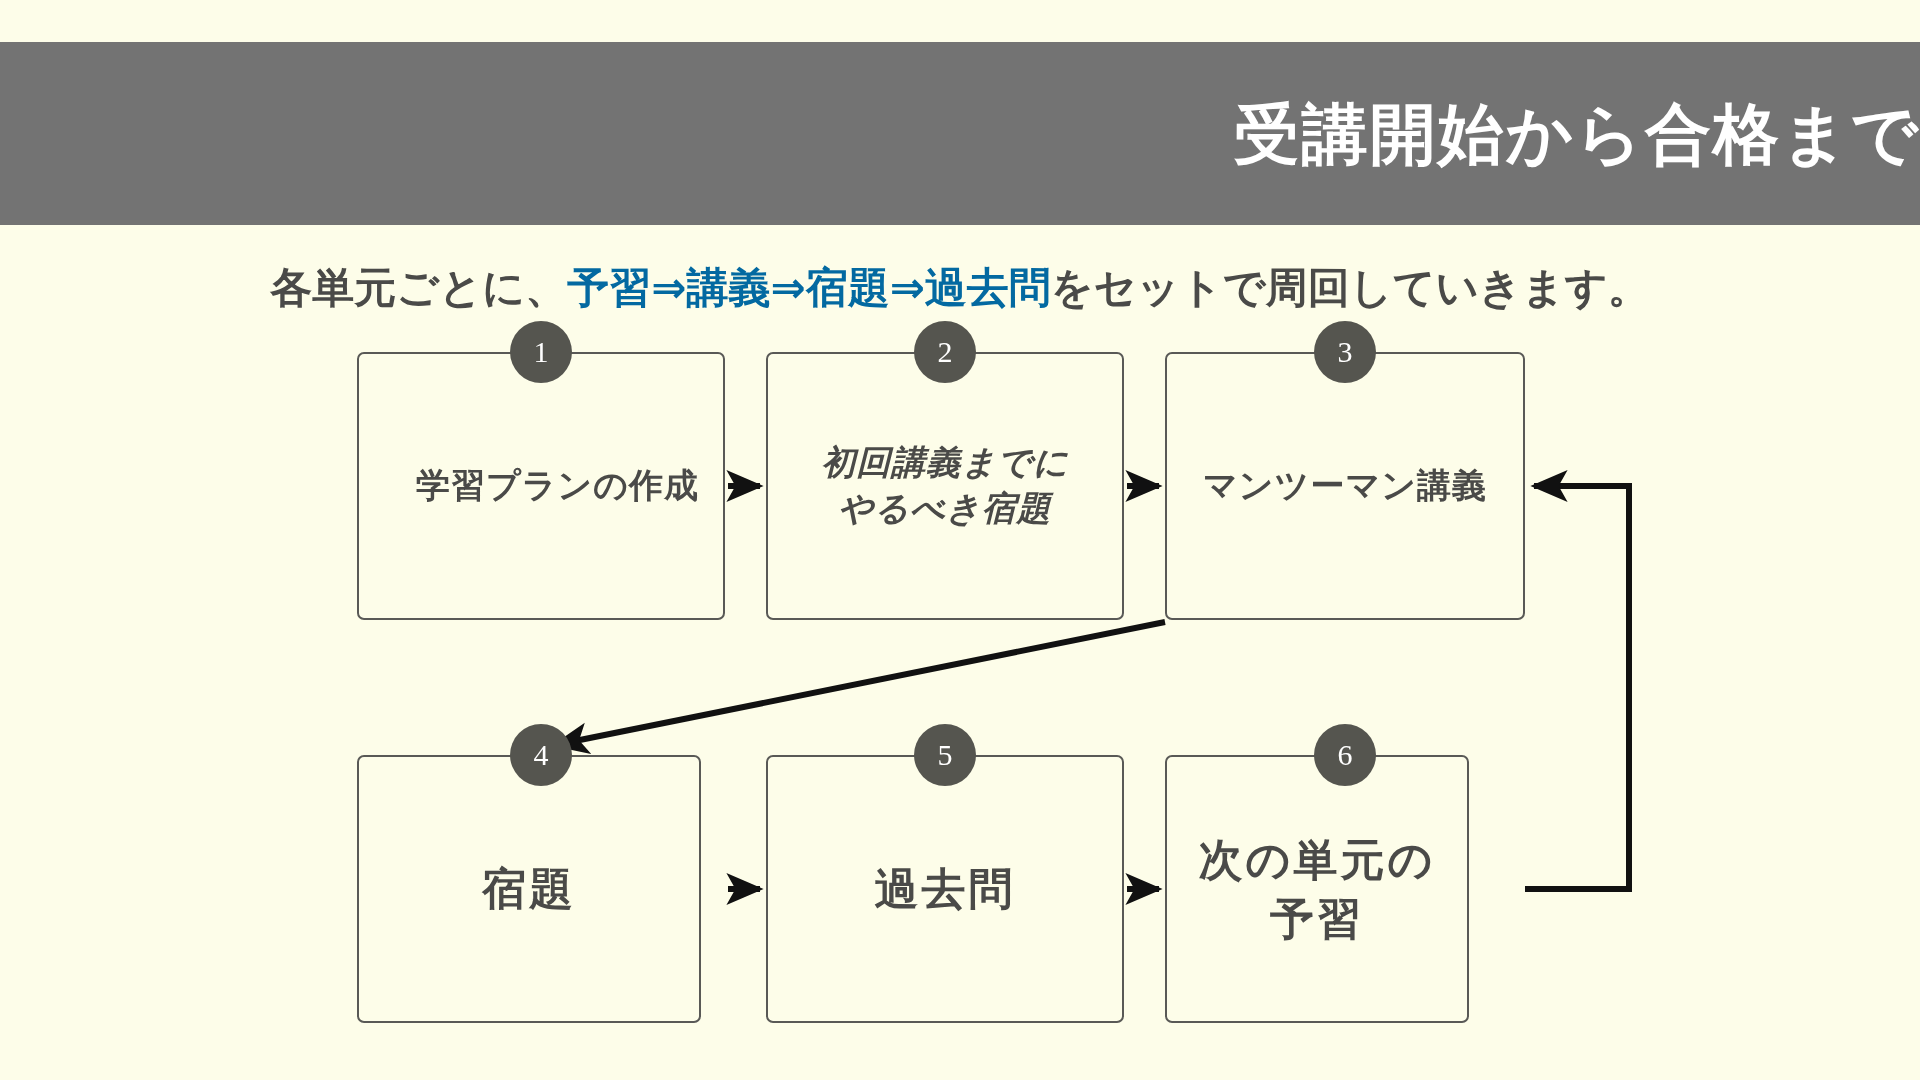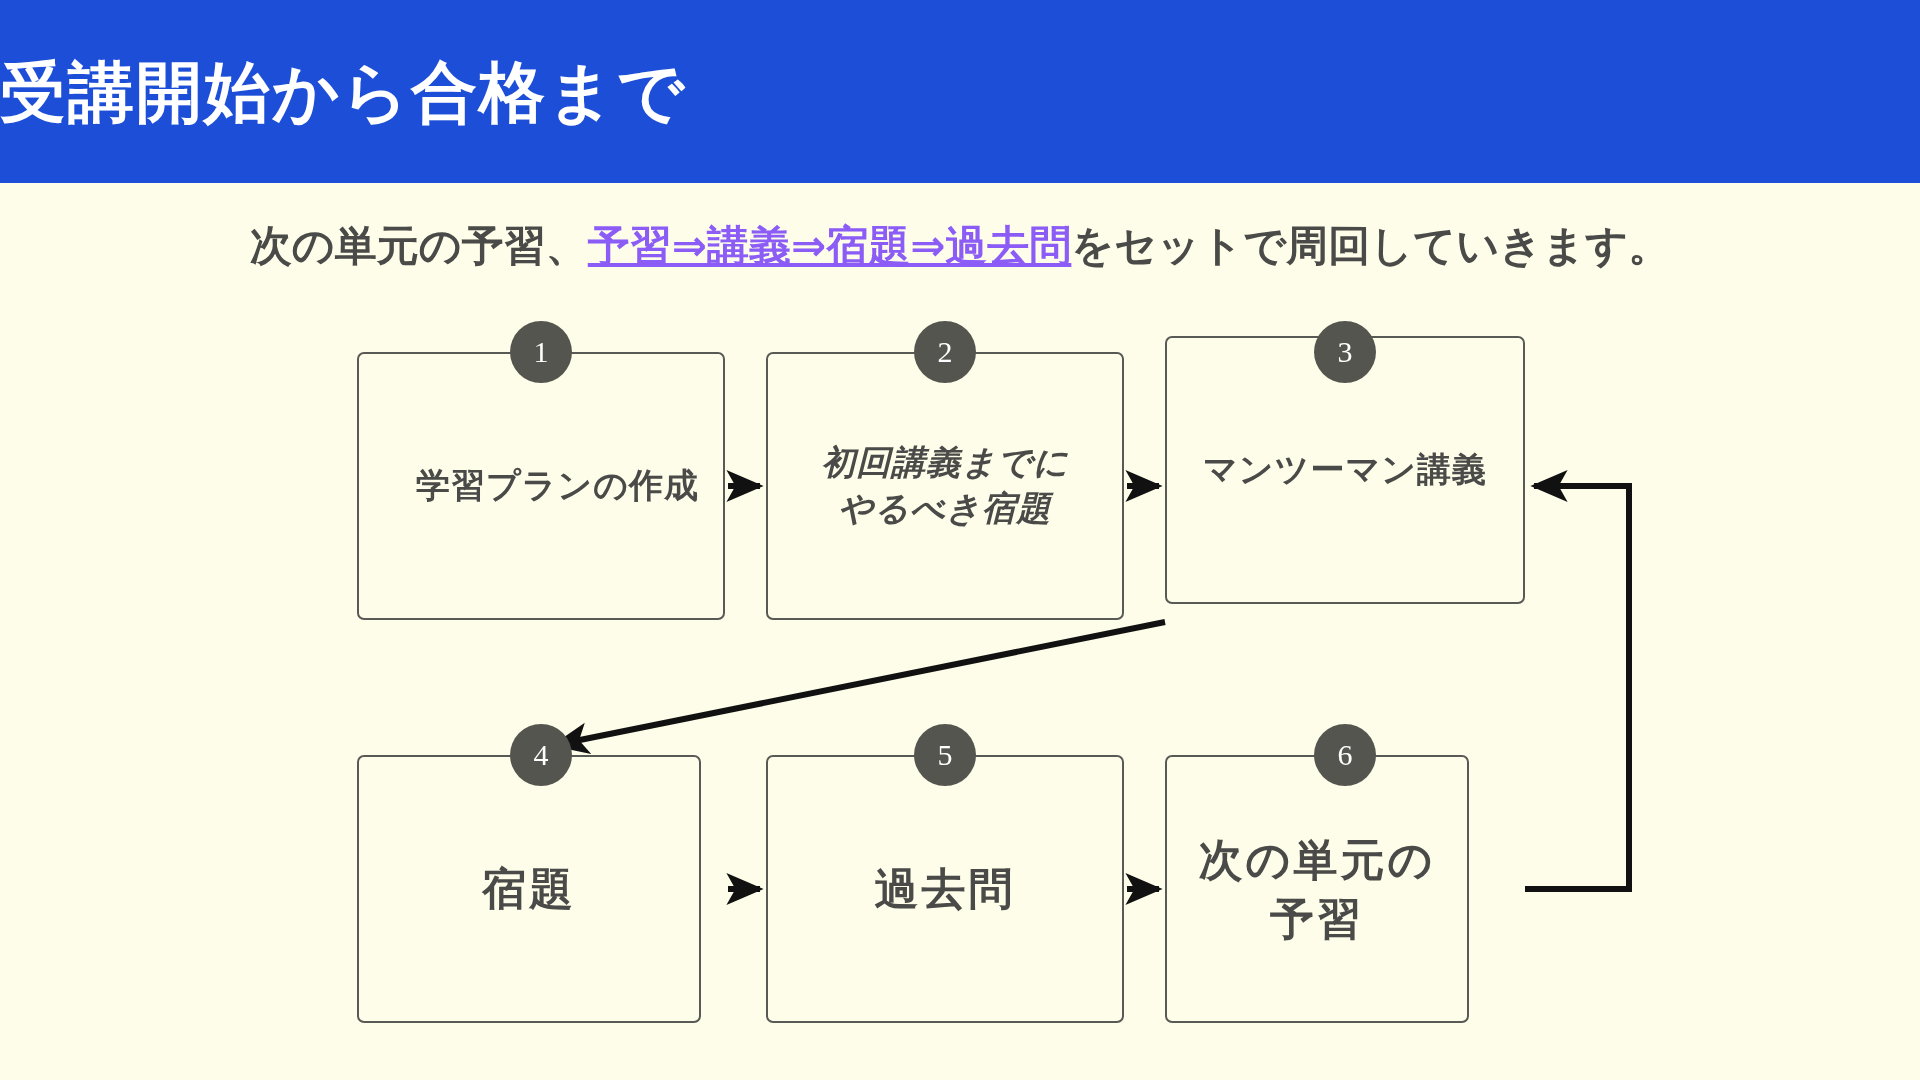--- a/index.html
+++ b/index.html
@@ -12,25 +12,26 @@
     background: #fdfde9;
     font-family: "Liberation Sans", "DejaVu Sans", sans-serif;
     overflow: hidden;
     position: relative;
   }
 
   
   .header-banner {
     width: 100%;
     height: 183px;
-    background: #1d4ed8;
-    display: flex;
-    align-items: center;
-    justify-content: flex-start;
+    background: #737373;
+    display: flex;
+    align-items: center;
+    justify-content: flex-end;
     box-sizing: border-box;
+    margin-top: 42px;
   }
   .header-title {
     color: #ffffff;
     font-size: 66px;
     font-weight: 700;
     letter-spacing: 2px;
     line-height: 1;
     white-space: nowrap;
     margin: 0;
   }
@@ -45,22 +46,21 @@
   }
   .subtitle {
     font-size: 42px;
     font-weight: 700;
     color: #4a4a48;
     white-space: nowrap;
     letter-spacing: 0px;
     line-height: 1.2;
   }
   .subtitle .accent {
-    color: #8b5cf6;
-    text-decoration: underline;
+    color: #0369a1;
   }
 
   
   .flow-area {
     position: absolute;
     left: 0;
     top: 300px;
     width: 1920px;
     height: 760px;
   }
@@ -111,21 +111,21 @@
     justify-content: center;
     font-size: 30px;
     font-weight: 400;
     font-family: "Liberation Serif", "DejaVu Serif", serif;
     z-index: 5;
   }
 
   
   #node-1 { left: 357px; top: 52px;  width: 368px; height: 268px; padding-left: 33px; }
   #node-2 { left: 766px; top: 52px;  width: 358px; height: 268px; font-style: italic; }
-  #node-3 { left: 1165px; top: 36px; width: 360px; height: 268px; }
+  #node-3 { left: 1165px; top: 52px; width: 360px; height: 268px; }
   
   #node-4 { left: 357px; top: 455px;  width: 344px; height: 268px; }
   #node-5 { left: 766px; top: 455px;  width: 358px; height: 268px; }
   #node-6 { left: 1165px; top: 455px; width: 304px; height: 268px; }
 
   
   #badge-1 { left: 510px; top: 21px; }
   #badge-2 { left: 914px; top: 21px; }
   #badge-3 { left: 1314px; top: 21px; }
   #badge-4 { left: 510px; top: 424px; }
@@ -134,21 +134,21 @@
 </style>
 </head>
 <body>
 
 <div class="header-banner">
   <h1 class="header-title">受講開始から合格まで</h1>
 </div>
 
 <div class="subtitle-row">
   <div class="subtitle">
-    <span>次の単元の予習、</span><span class="accent">予習⇒講義⇒宿題⇒過去問</span><span>をセットで周回していきます。</span>
+    <span>各単元ごとに、</span><span class="accent">予習⇒講義⇒宿題⇒過去問</span><span>をセットで周回していきます。</span>
   </div>
 </div>
 
 <div class="flow-area">
 
   <svg class="flow-svg" viewBox="0 0 1920 760" xmlns="http://www.w3.org/2000/svg">
     <defs>
       <marker id="ah" markerWidth="7" markerHeight="7" refX="5.6" refY="3" orient="auto">
         <path d="M0,0.35 L6.2,3 L0,5.65 L1.5,3 Z" fill="#111111"></path>
       </marker>

